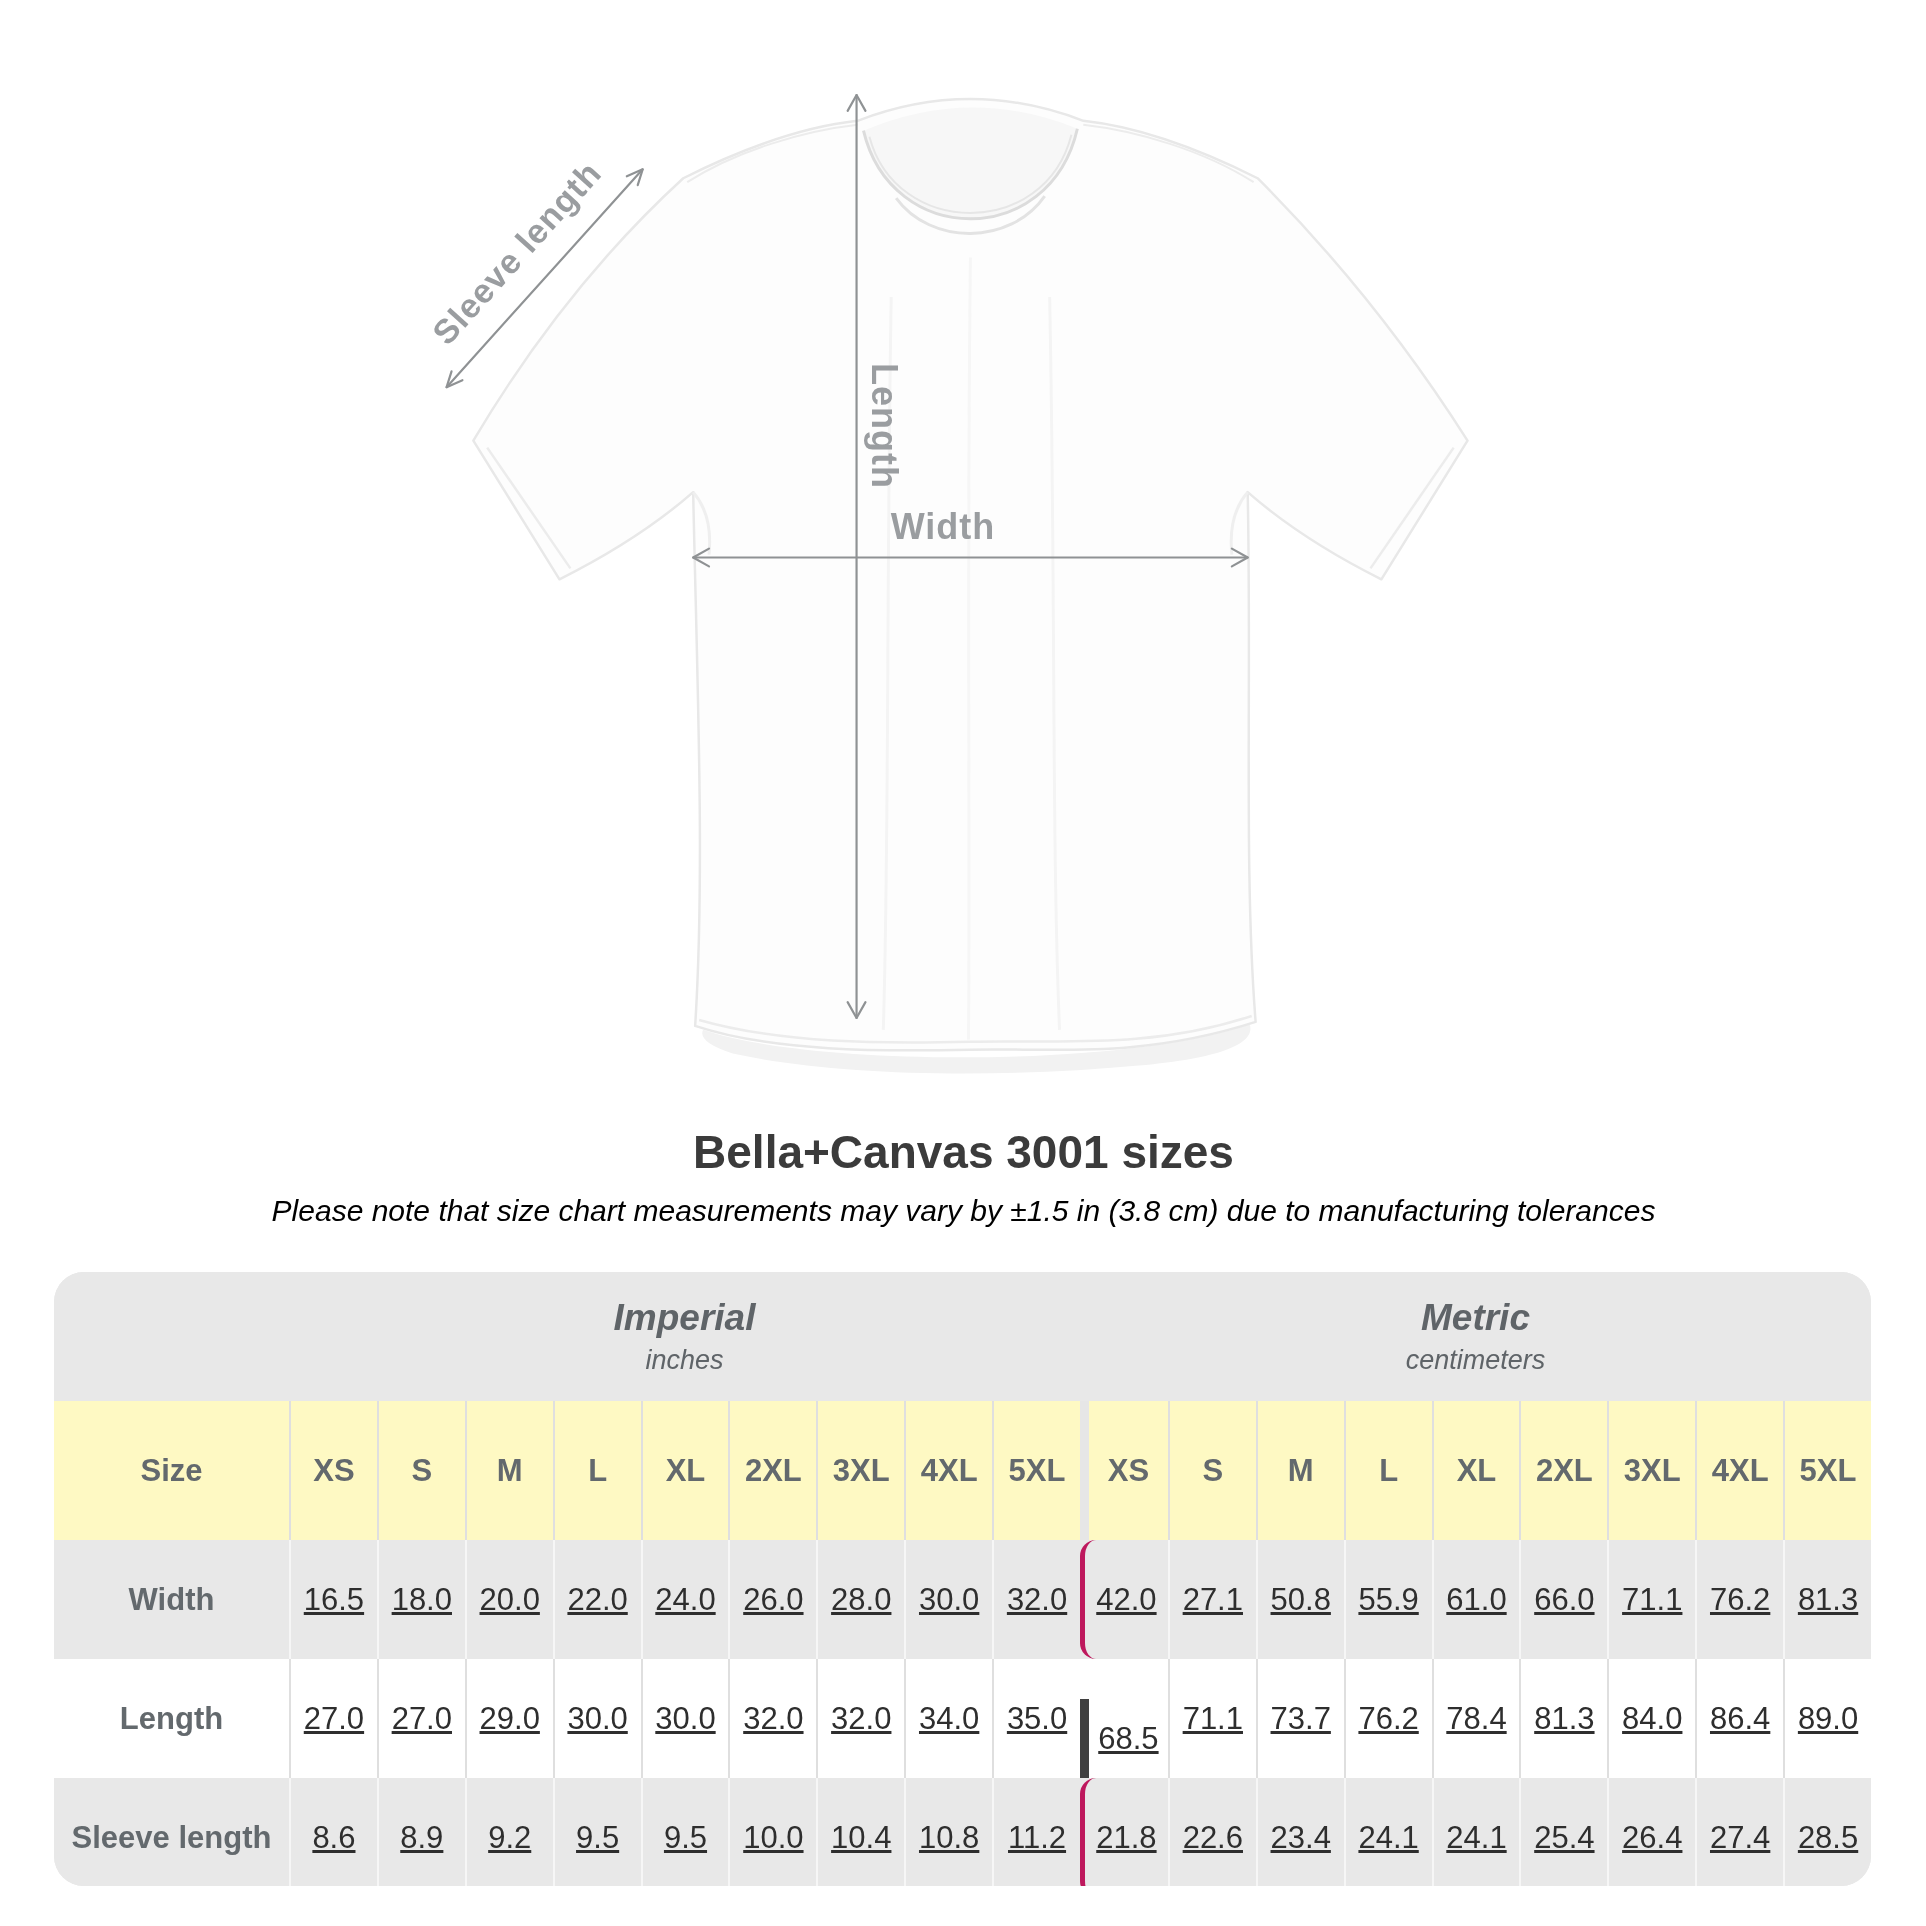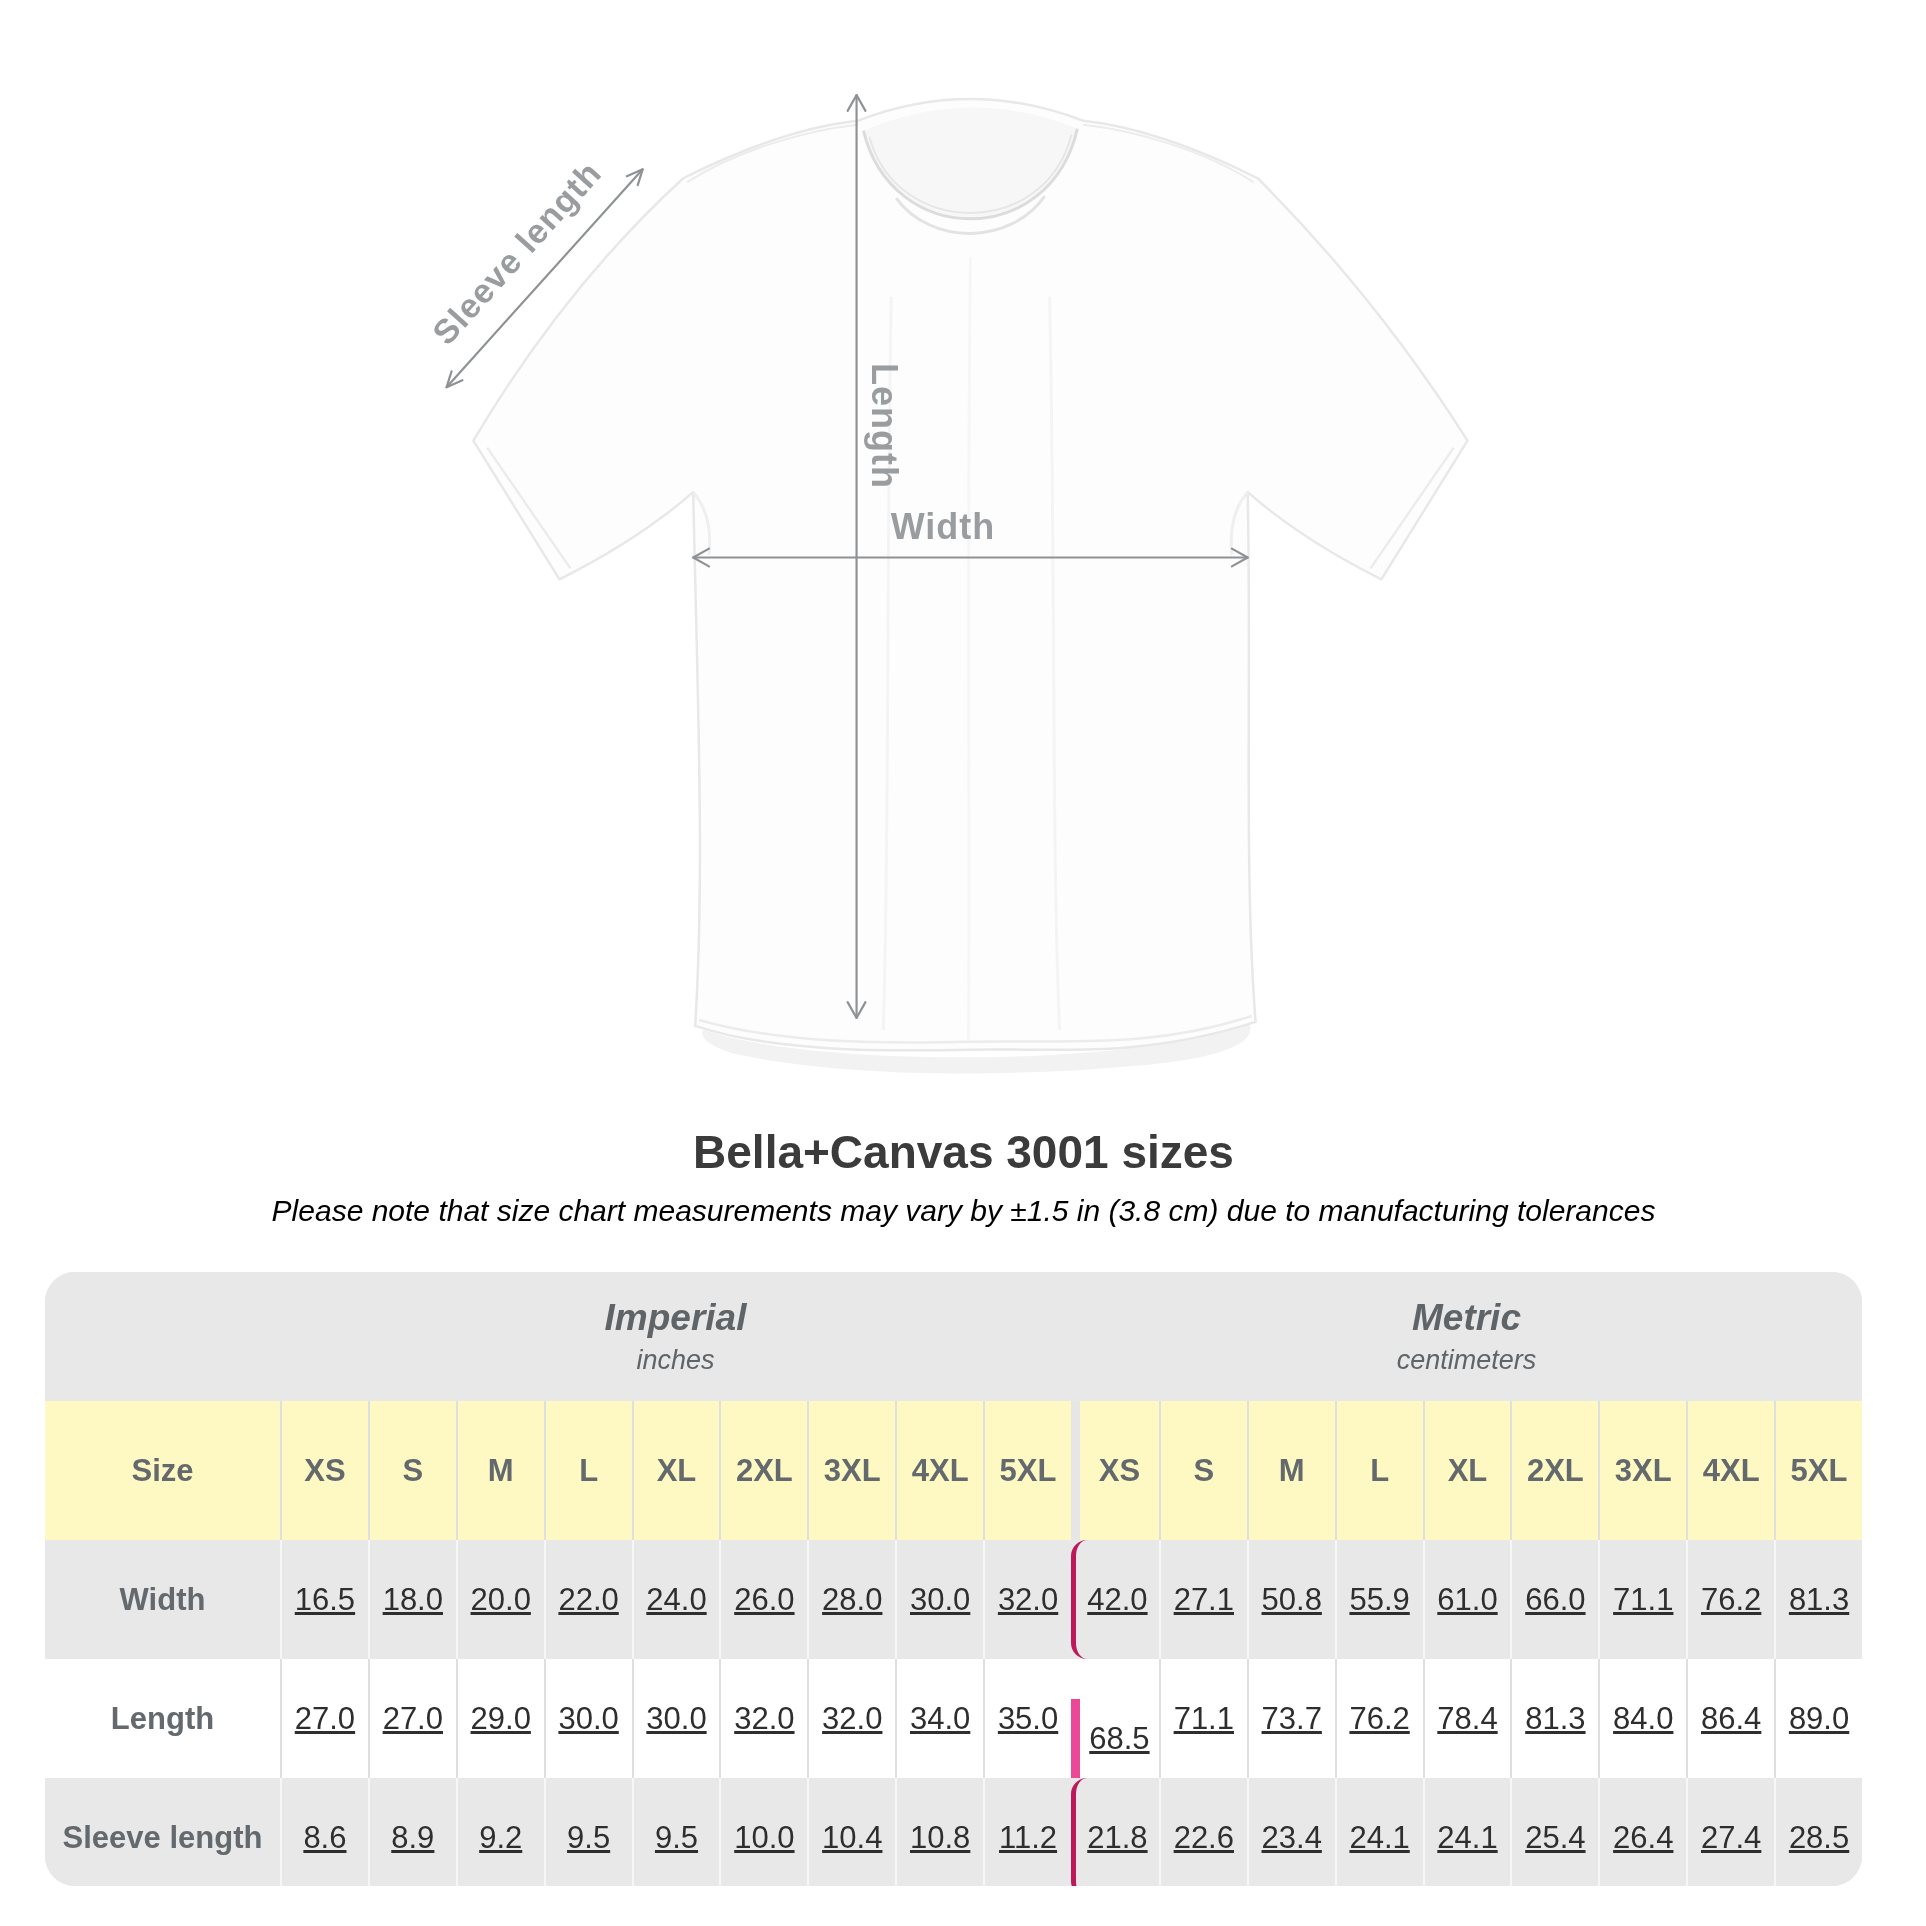--- a/index.html
+++ b/index.html
@@ -13,21 +13,21 @@
   #length-label{left:884px;top:426px;transform:translate(-50%,-50%);writing-mode:vertical-rl;}
   #width-label{left:943px;top:527px;transform:translate(-50%,-50%);}
 
   
   #chart-title{position:absolute;left:0;top:1125px;width:100%;text-align:center;
     font-size:46px;font-weight:bold;color:#3b3b3b;}
   #chart-subtitle{position:absolute;left:0;top:1194px;width:100%;text-align:center;
     font-size:30px;font-style:italic;color:#000000;}
 
   
-  #size-panel{position:absolute;left:45px;top:1272px;width:1817px;height:614px;
+  #size-panel{position:absolute;left:54px;top:1272px;width:1817px;height:614px;
     background:#e8e8e8;border-radius:30px;overflow:hidden;}
   .trow{display:grid;grid-template-columns:235px repeat(18,1fr);width:100%;}
   .trow .cell{display:flex;align-items:center;justify-content:center;}
 
   
   #row-units{height:129px;background:#e8e8e8;}
   .unit-group{display:flex;flex-direction:column;align-items:center;justify-content:center;gap:6px;}
   #unit-imperial{grid-column:2 / span 9;}
   #unit-metric{grid-column:11 / span 9;}
   .unit-name{font-size:37px;font-weight:bold;font-style:italic;color:#5f6468;}
@@ -41,21 +41,21 @@
 
   
   .data-row{height:119px;}
   .data-row .row-label{font-size:31px;font-weight:bold;color:#63696d;}
   .data-row .val{font-size:31px;color:#2e2e2e;text-decoration:underline;}
   .row-gray{background:#e8e8e8;}
   .row-gray .cell + .cell{border-left:2px solid #f6f6f6;}
   .row-gray .cell.msep{border-left:5px solid #be185d;border-radius:16px;}
   .row-white{background:#ffffff;}
   .row-white .cell + .cell{border-left:2px solid #dfdfdf;}
-  .row-white .cell.msep{border-left:9px solid #ec4899;margin-top:40px;}
+  .row-white .cell.msep{border-left:9px solid #404040;margin-top:40px;}
 </style>
 </head>
 <body>
 
 <div id="canvas">
 
   <svg id="shirt-svg" viewBox="0 0 1946 1946" xmlns="http://www.w3.org/2000/svg">
 
     <path d="M 710,1040 C 820,1078 1140,1078 1262,1034 C 1268,1052 1240,1068 1150,1076 C 1000,1090 840,1086 740,1064 C 716,1056 706,1048 710,1040 Z" fill="#f2f2f2"></path>
 

